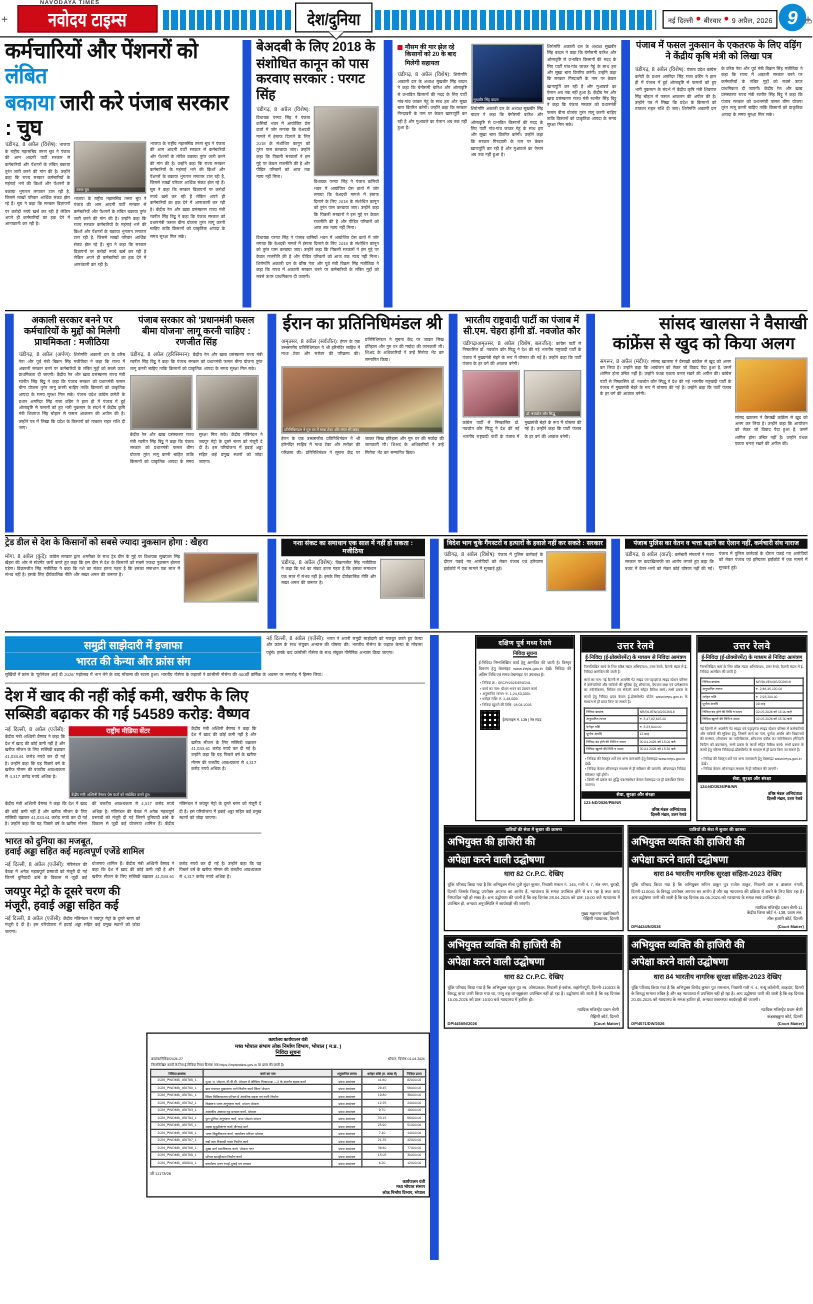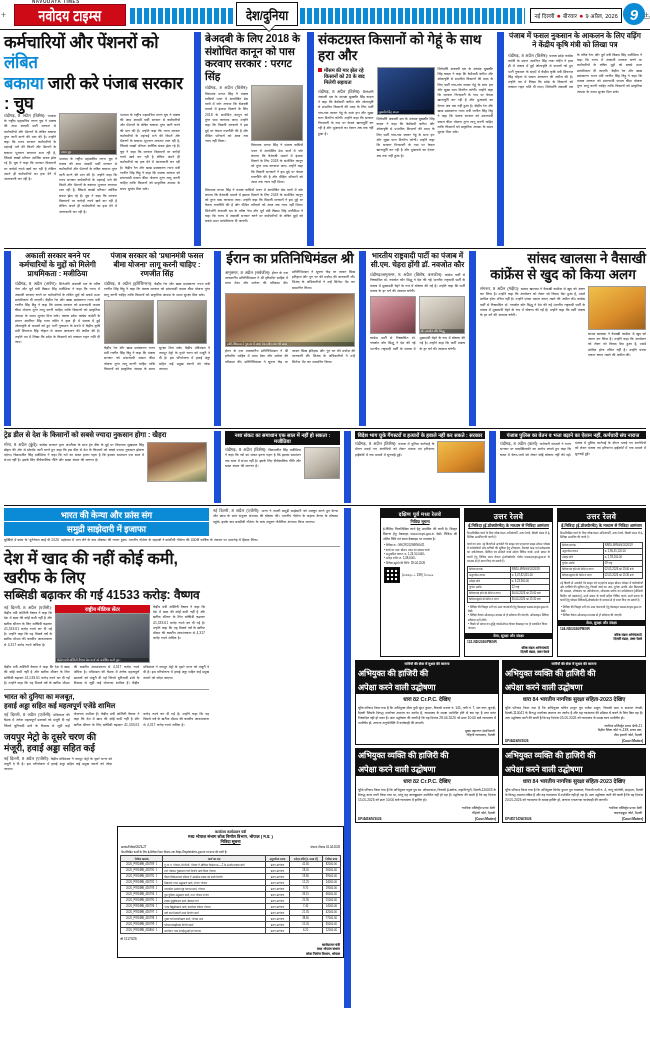--- a/index.html
+++ b/index.html
@@ -220,21 +220,20 @@
           </div>
         </div>
       </div>
       <div class="txt" style="margin-top:2px;">
         <span>विधायक परगट सिंह ने पंजाब वासियों भवन में आयोजित प्रेस वार्ता में जोर लगाया कि बेअदबी मामले में इंसाफ दिलाने के लिए 2018 के संशोधित कानून को तुरंत पास करवाया जाए। उन्होंने कहा कि पिछली सरकारों ने इस मुद्दे पर केवल राजनीति की है और पीड़ित परिवारों को आज तक न्याय नहीं मिला।</span>
         <span>शिरोमणि अकाली दल के वरिष्ठ नेता और पूर्व मंत्री बिक्रम सिंह मजीठिया ने कहा कि राज्य में अकाली सरकार बनने पर कर्मचारियों के लंबित मुद्दों को सबसे ऊपर प्राथमिकता दी जाएगी।</span>
       </div>
     </div>
 
     <div class="col vrule" style="width:190px;padding:0 4px;">
-      <h2 class="head-3">संकटग्रस्त किसानों को गेहूं के साथ हरा और</h2>
       <div style="display:flex;gap:3px;margin-top:3px;">
         <div style="width:58px;">
           <div class="bullet-row">
             <div class="bsq"></div>
             <div class="bullet-txt">मौसम की मार झेल रहे किसानों को 20 के बाद मिलेगी सहायता</div>
           </div>
           <div class="txt" style="margin-top:3px;">
             <span class="byline">चंडीगढ़, 8 अप्रैल (विशेष):</span>
             <span>शिरोमणि अकाली दल के अध्यक्ष सुखबीर सिंह बादल ने कहा कि बेमौसमी बारिश और ओलावृष्टि से प्रभावित किसानों की मदद के लिए पार्टी गांव-गांव जाकर गेहूं के साथ हरा और सूखा चारा वितरित करेगी। उन्होंने कहा कि सरकार गिरदावरी के नाम पर केवल खानापूर्ति कर रही है और मुआवजे का ऐलान अब तक नहीं हुआ है।</span>
           </div>
@@ -248,21 +247,21 @@
           </div>
         </div>
         <div class="txt" style="width:58px;">
           <span>शिरोमणि अकाली दल के अध्यक्ष सुखबीर सिंह बादल ने कहा कि बेमौसमी बारिश और ओलावृष्टि से प्रभावित किसानों की मदद के लिए पार्टी गांव-गांव जाकर गेहूं के साथ हरा और सूखा चारा वितरित करेगी। उन्होंने कहा कि सरकार गिरदावरी के नाम पर केवल खानापूर्ति कर रही है और मुआवजे का ऐलान अब तक नहीं हुआ है।</span>
           <span>केंद्रीय रेल और खाद्य प्रसंस्करण राज्य मंत्री रवनीत सिंह बिट्टू ने कहा कि पंजाब सरकार को प्रधानमंत्री फसल बीमा योजना तुरंत लागू करनी चाहिए ताकि किसानों को प्राकृतिक आपदा के समय सुरक्षा मिल सके।</span>
         </div>
       </div>
     </div>
 
     <div class="col vrule" style="width:145px;padding-left:4px;">
-      <h2 class="head-2" style="text-align:center;font-size:7.4px;">पंजाब में फसल नुकसान के आकलन के लिए वड़िंग ने केंद्रीय कृषि मंत्री को लिखा पत्र</h2>
+      <h2 class="head-2" style="text-align:center;font-size:7.4px;">पंजाब में फसल नुकसान के एकतरफ के लिए वड़िंग ने केंद्रीय कृषि मंत्री को लिखा पत्र</h2>
       <div class="txt" style="margin-top:3px;column-count:2;column-gap:4px;">
         <span class="byline">चंडीगढ़, 8 अप्रैल (विशेष):</span>
         <span>पंजाब प्रदेश कांग्रेस कमेटी के प्रधान अमरिंदर सिंह राजा वड़िंग ने हाल ही में पंजाब में हुई ओलावृष्टि से फसलों को हुए भारी नुकसान के संदर्भ में केंद्रीय कृषि मंत्री शिवराज सिंह चौहान से फसल आकलन की अपील की है। उन्होंने पत्र में लिखा कि प्रदेश के किसानों को तत्काल राहत राशि दी जाए।</span>
         <span>शिरोमणि अकाली दल के वरिष्ठ नेता और पूर्व मंत्री बिक्रम सिंह मजीठिया ने कहा कि राज्य में अकाली सरकार बनने पर कर्मचारियों के लंबित मुद्दों को सबसे ऊपर प्राथमिकता दी जाएगी।</span>
         <span>केंद्रीय रेल और खाद्य प्रसंस्करण राज्य मंत्री रवनीत सिंह बिट्टू ने कहा कि पंजाब सरकार को प्रधानमंत्री फसल बीमा योजना तुरंत लागू करनी चाहिए ताकि किसानों को प्राकृतिक आपदा के समय सुरक्षा मिल सके।</span>
       </div>
     </div>
   </div>
 
   <div class="hrule" style="margin:2px 0;"></div>
@@ -393,35 +392,35 @@
   </div>
 
   <div class="hrule" style="margin:2px 0;"></div>
 
   <div class="cols" style="height:500px;">
 
     <div class="col" style="width:340px;padding-right:4px;">
 
       <div style="display:flex;gap:4px;">
         <div style="width:205px;">
+          <div class="kicker-bar" style="margin-top:1px;">समुद्री साझेदारी में इजाफा</div>
           <div class="kicker-bar">भारत की केन्या और फ्रांस संग</div>
-          <div class="kicker-bar" style="margin-top:1px;">समुद्री साझेदारी में इजाफा</div>
         </div>
         <div class="txt" style="width:125px;">
           <span class="byline">नई दिल्ली, 8 अप्रैल (एजेंसी):</span>
           <span>भारत ने अपनी समुद्री साझेदारी को मजबूत करते हुए केन्या और फ्रांस के साथ संयुक्त अभ्यास की घोषणा की। भारतीय नौसेना के जहाज केन्या के मोंबासा पहुंचे। इसके बाद फ्रांसीसी नौसेना के साथ संयुक्त नौसैनिक अभ्यास किया जाएगा।</span>
         </div>
       </div>
       <div class="txt" style="margin-top:2px;">सुर्खियों में फ्रांस के 'यूरोनेवल आई डी 2026' महोत्सव में भाग लेने के बाद मोंबासा की रवाना हुआ। भारतीय नौसेना के जहाजों ने फ्रांसीसी नौसेना की 400वीं वार्षिक के अवसर पर समारोह में हिस्सा लिया।</div>
 
       <div class="hrule-thin" style="margin:3px 0;"></div>
 
       <div style="width:205px;">
-        <h2 class="head-3" style="font-size:16px;">देश में खाद की नहीं कोई कमी, खरीफ के लिए</h2>
-        <h2 class="head-3" style="font-size:12px;">सब्सिडी बढ़ाकर की गई 41533 करोड़: वैष्णव</h2>
+        <h2 class="head-3" style="font-size:12px;">देश में खाद की नहीं कोई कमी, खरीफ के लिए</h2>
+        <h2 class="head-3" style="font-size:12px;">सब्सिडी बढ़ाकर की गई 54589 करोड़: वैष्णव</h2>
       </div>
       <div style="display:flex;gap:3px;margin-top:3px;width:205px;">
         <div class="txt" style="width:48px;">
           <span class="byline">नई दिल्ली, 8 अप्रैल (एजेंसी):</span>
           <span>केंद्रीय मंत्री अश्विनी वैष्णव ने कहा कि देश में खाद की कोई कमी नहीं है और खरीफ सीजन के लिए सब्सिडी बढ़ाकर 41,533.61 करोड़ रुपये कर दी गई है। उन्होंने कहा कि यह पिछले वर्ष के खरीफ मौसम की बजटीय आवश्यकता से 4,317 करोड़ रुपये अधिक है।</span>
         </div>
         <div style="width:95px;">
           <div class="red-strip">राष्ट्रीय मीडिया सेंटर</div>
           <div class="photo p-dark" style="width:95px;height:50px;">
             <div class="cap">केंद्रीय मंत्री अश्विनी वैष्णव प्रेस वार्ता को संबोधित करते हुए।</div>

